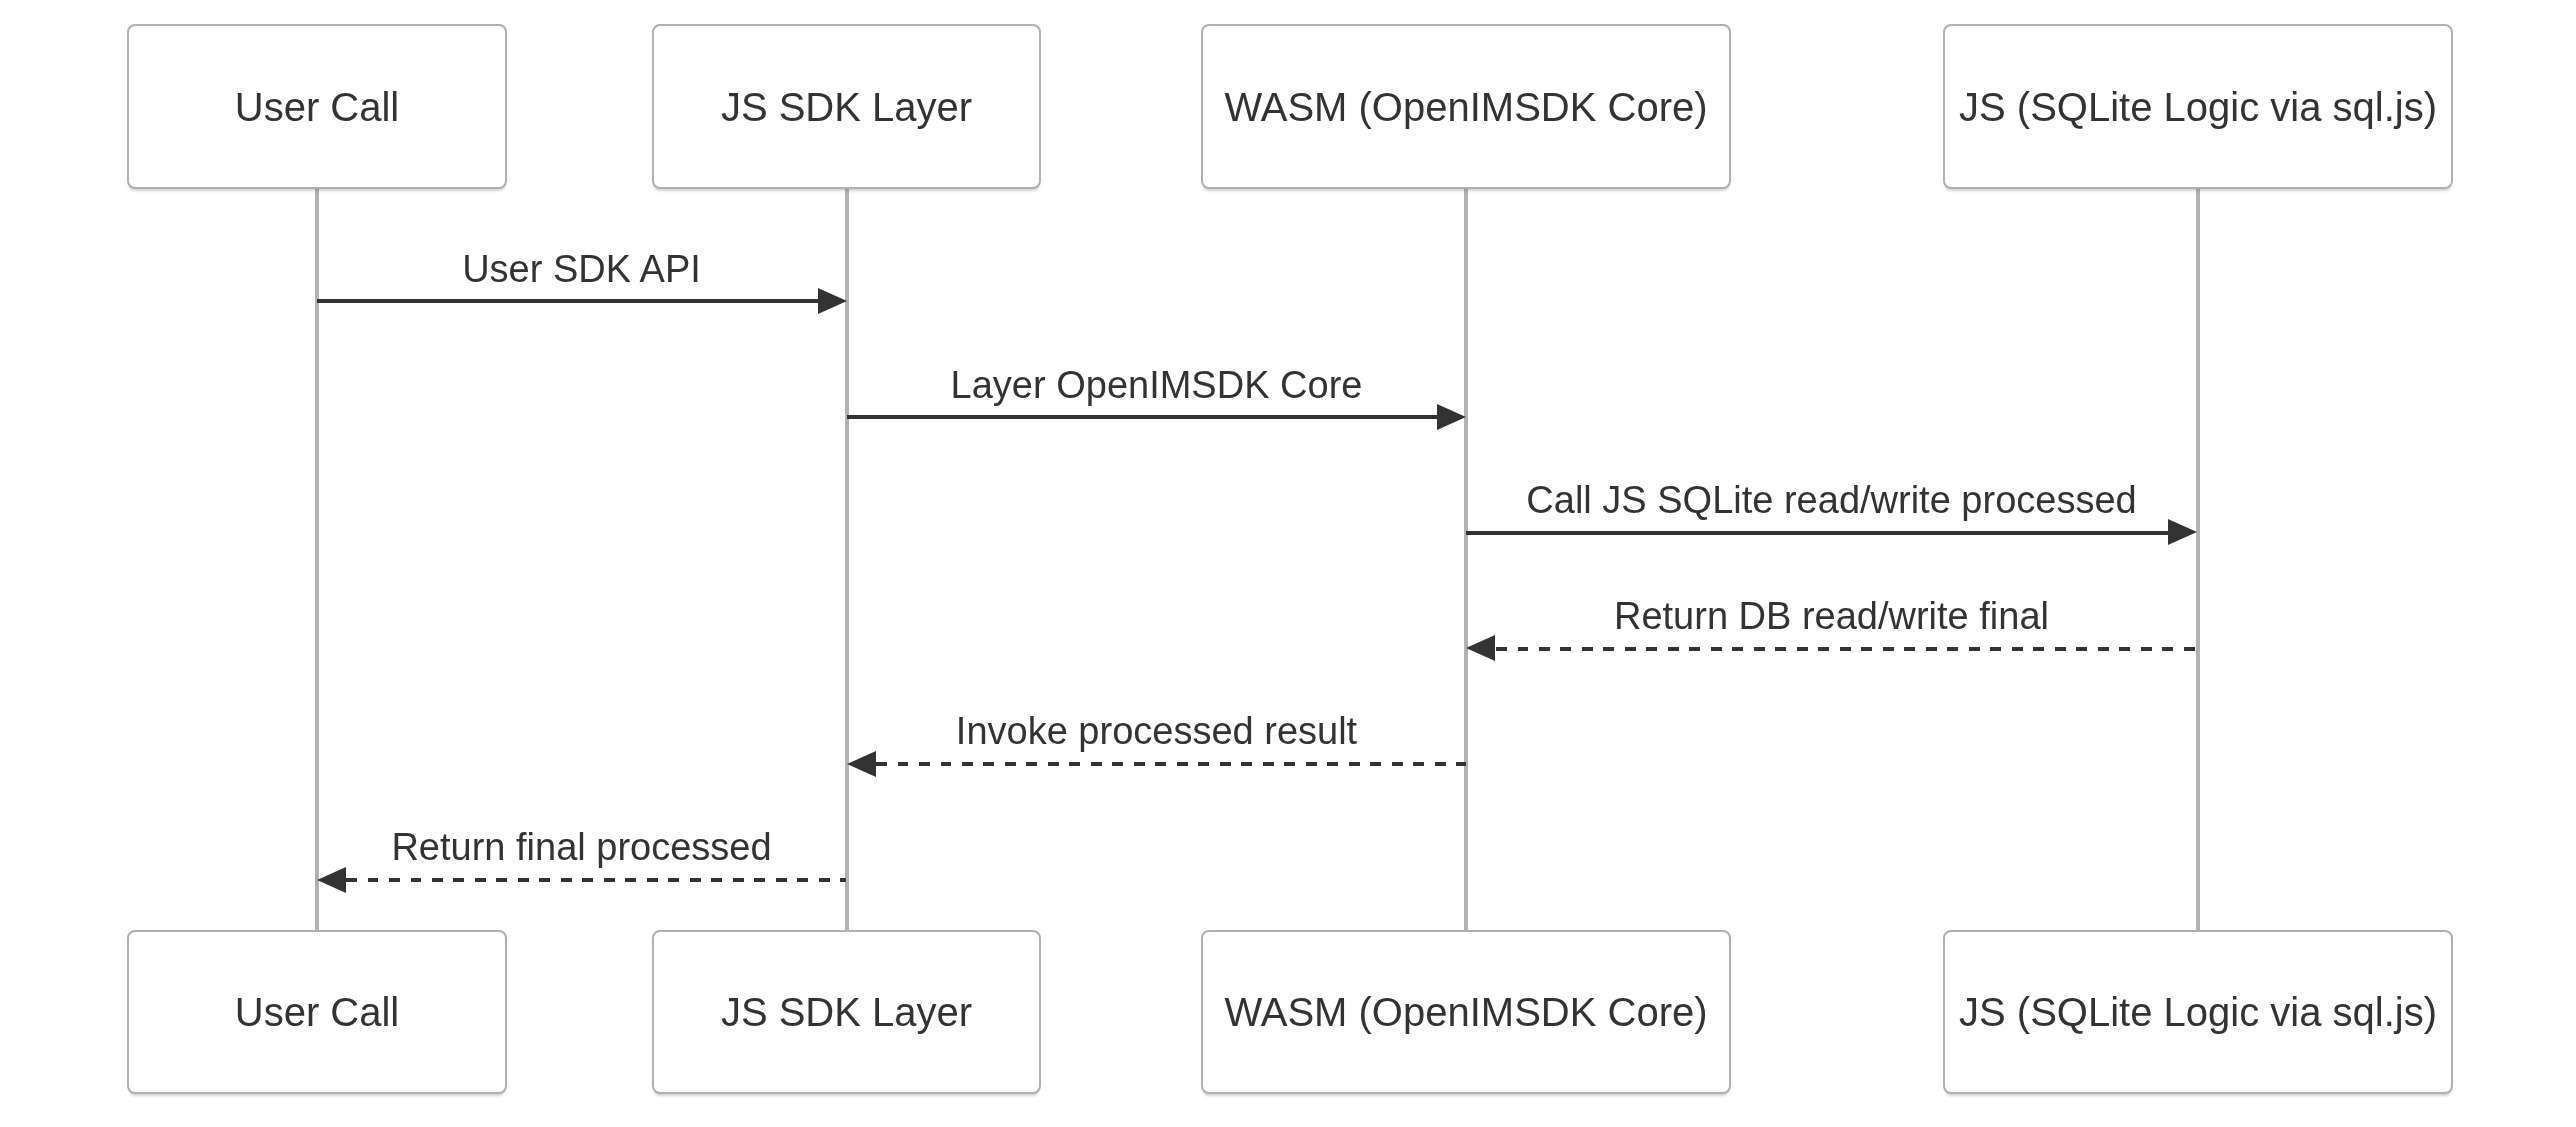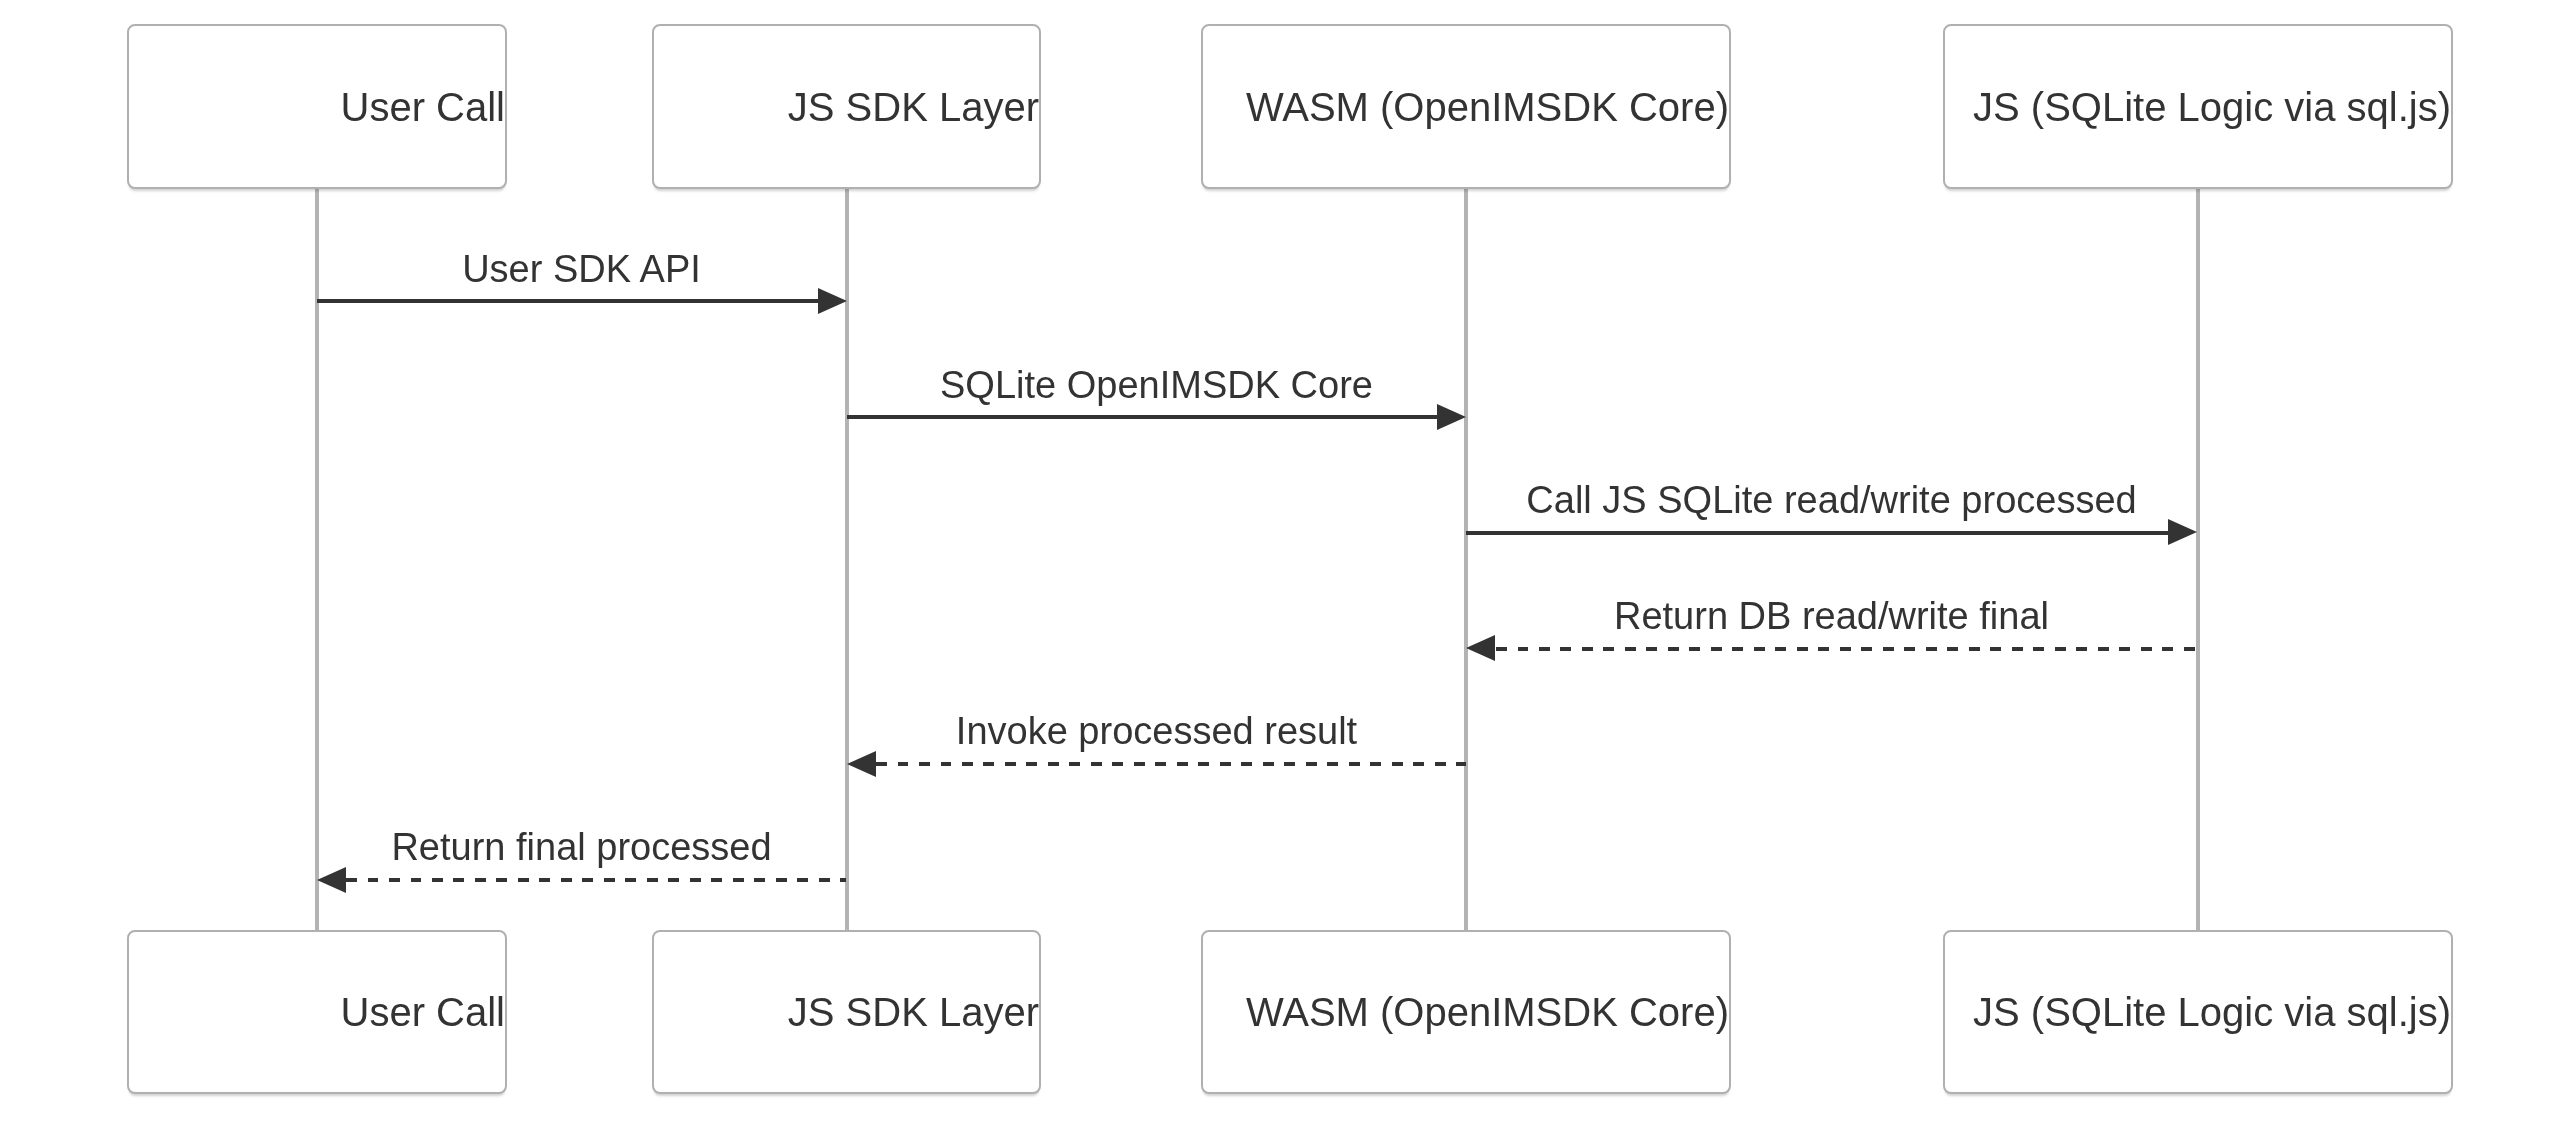--- a/index.html
+++ b/index.html
@@ -11,21 +11,21 @@
   }
   .stage{position:absolute;left:0;top:0;width:2576px;height:1127px;}
 
   
   .actor{
     position:absolute;
     background:var(--actor-fill,#ffffff);
     border:2.7px solid var(--actor-border,#b0b0b0);
     border-radius:8px;
     box-sizing:border-box;
-    display:flex;align-items:center;justify-content:flex-end;
+    display:flex;align-items:center;justify-content:center;
     box-shadow:0 3.4px 2.7px -2px rgba(0,0,0,0.18);
   }
   .actor span{
     color:var(--text,#333333);
     font-size:40px;line-height:1.2;white-space:nowrap;
   }
 
   
   .lifeline{
     position:absolute;top:189px;height:741px;width:4px;
@@ -85,21 +85,21 @@
     <span>WASM (OpenIMSDK Core)</span>
   </div>
   <div class="actor" style="left:1943px;top:930px;width:510px;height:164px">
     <span>JS (SQLite Logic via sql.js)</span>
   </div>
 
   <div class="mlabel" style="left:112px;top:248px">User SDK API</div>
   <div class="mline" style="left:317px;top:299px;width:504px"></div>
   <div class="head r" style="left:818px;top:288px"></div>
 
-  <div class="mlabel" style="left:687px;top:364px">SQLite OpenIMSDK Core</div>
+  <div class="mlabel" style="left:687px;top:364px">Layer OpenIMSDK Core</div>
   <div class="mline" style="left:847px;top:415px;width:594px"></div>
   <div class="head r" style="left:1437px;top:404px"></div>
 
   <div class="mlabel" style="left:1362px;top:479px">Call JS SQLite read/write processed</div>
   <div class="mline" style="left:1466px;top:531px;width:706px"></div>
   <div class="head r" style="left:2168px;top:519px"></div>
 
   <div class="mlabel" style="left:1362px;top:595px">Return DB read/write final</div>
   <div class="mline dashed" style="left:1496px;top:647px;width:702px"></div>
   <div class="head l" style="left:1466px;top:635px"></div>

